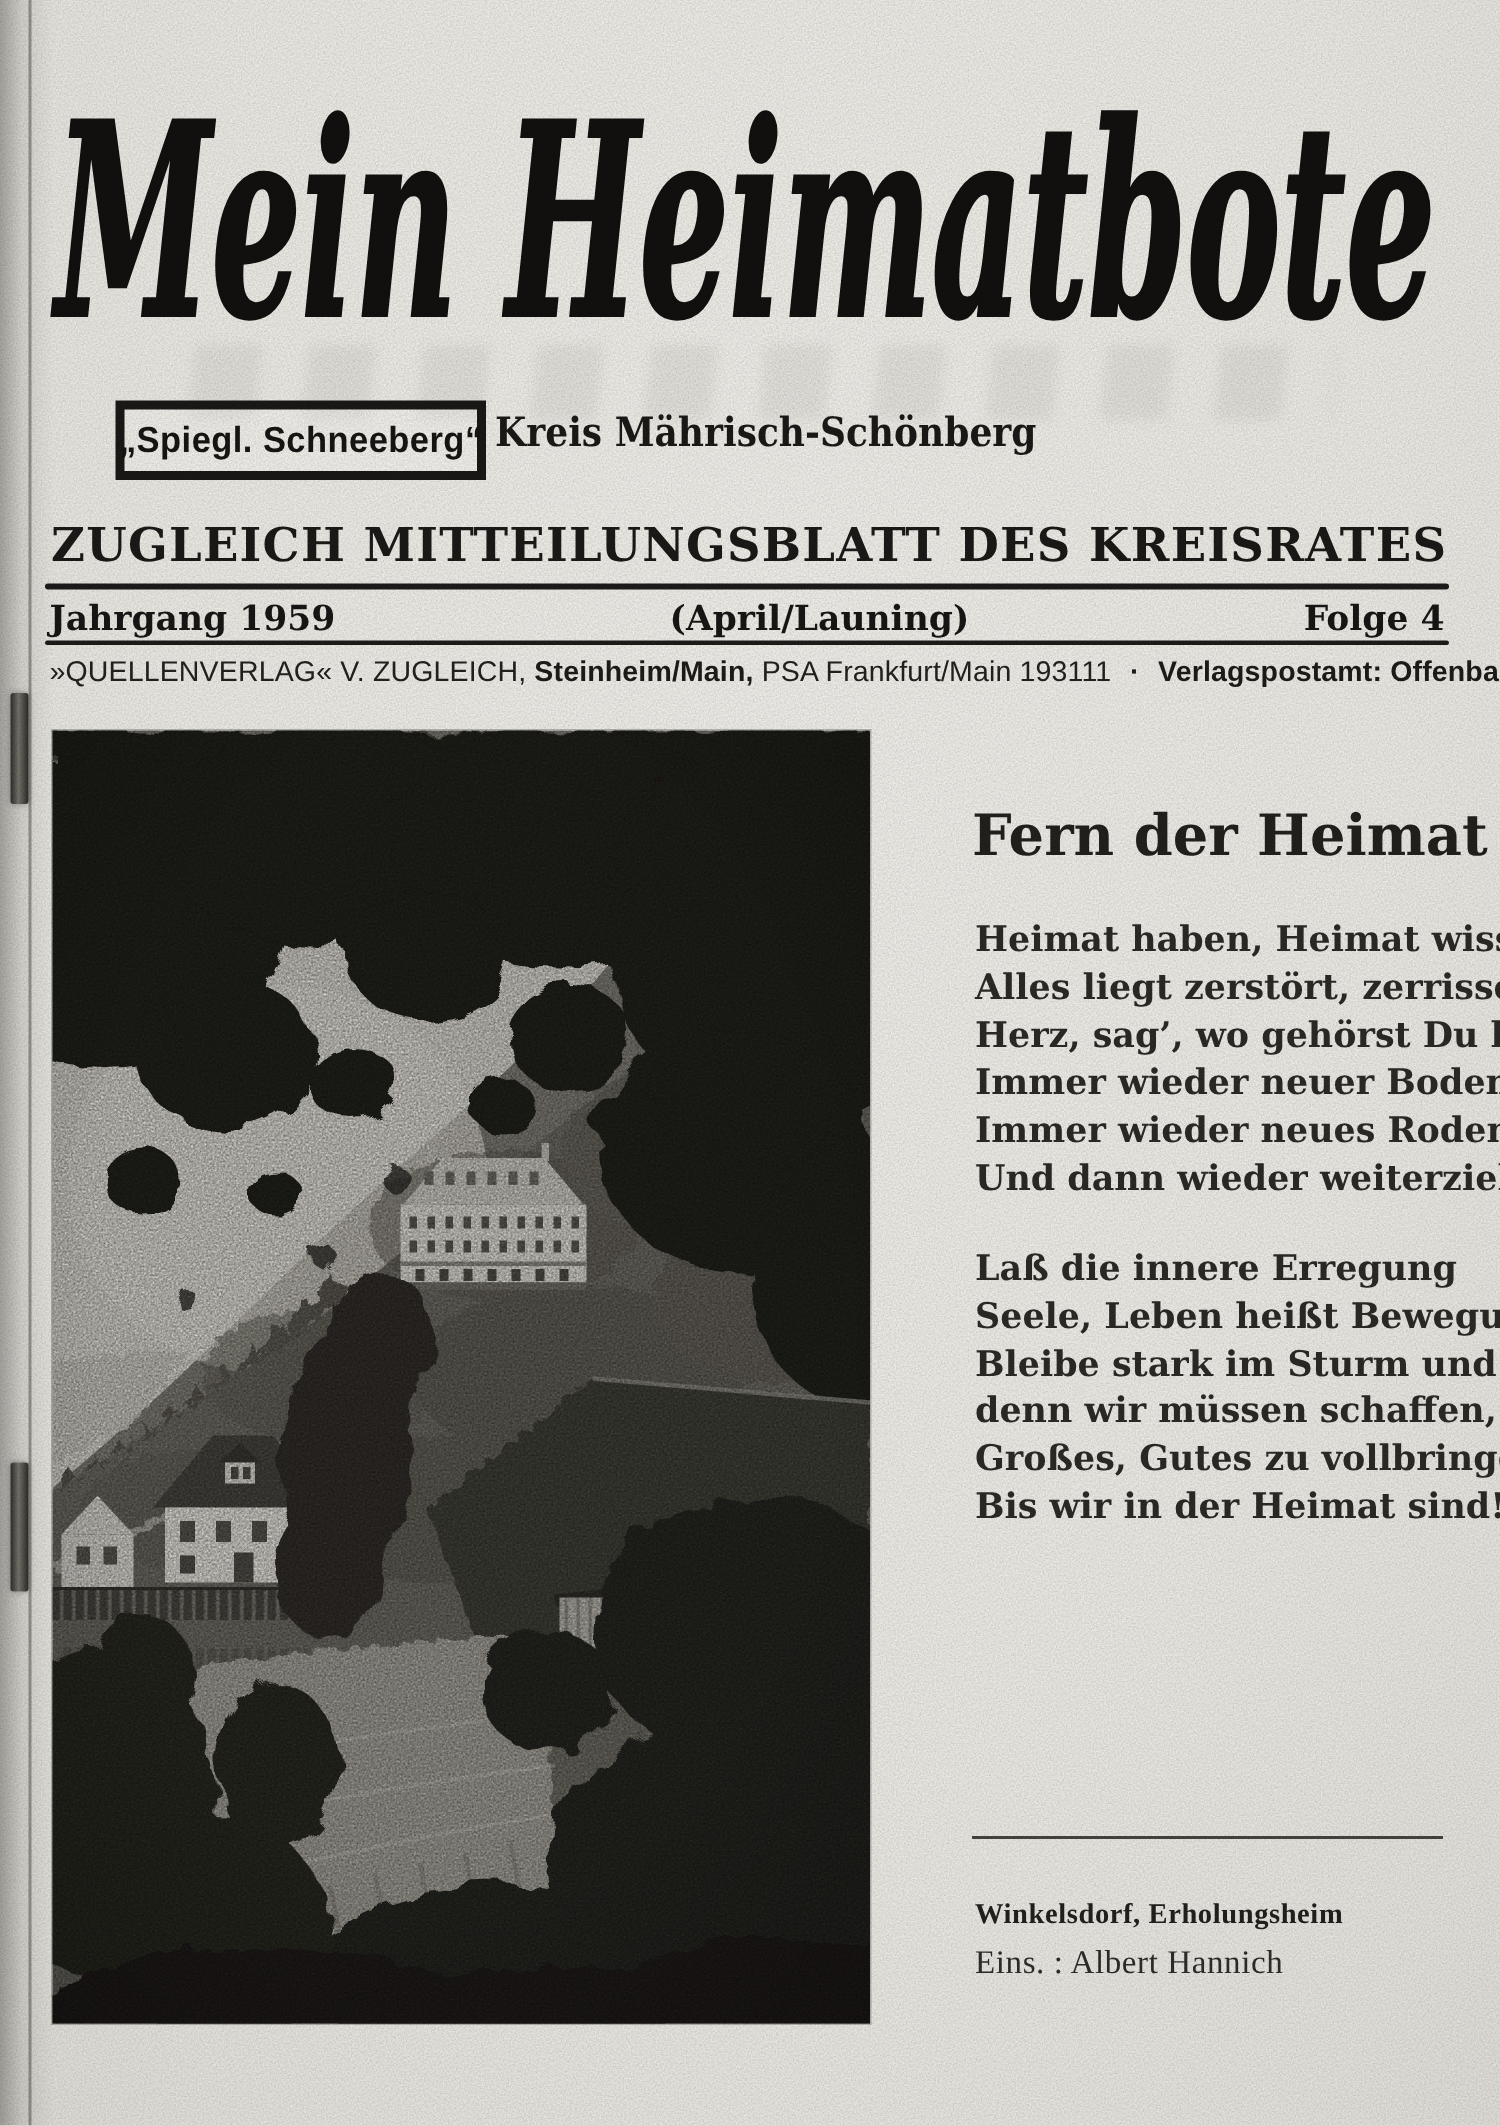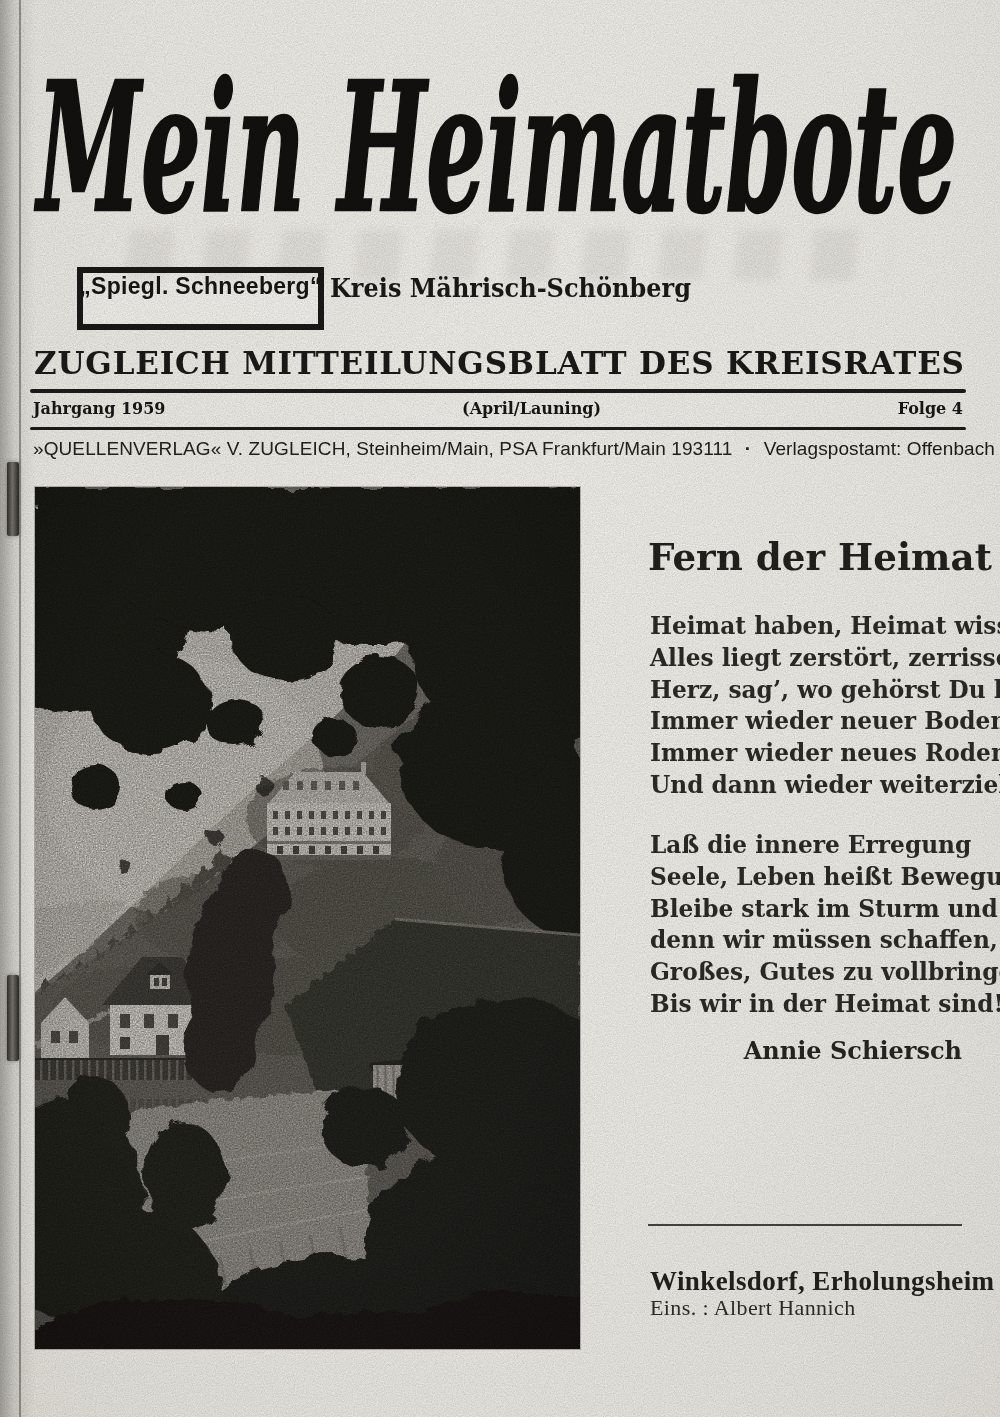--- a/index.html
+++ b/index.html
@@ -16,54 +16,54 @@
     background:linear-gradient(90deg,#2e2d2a,#75726b 45%,#2b2a27);box-shadow:0 0 4px rgba(0,0,0,.35);}
   .staple.s1{top:462px;height:74px;}
   .staple.s2{top:975px;height:86px;}
   .ghost{left:128px;top:230px;width:762px;height:50px;opacity:.55;filter:blur(4px);transform:skewX(-6deg);
     background:repeating-linear-gradient(90deg, rgba(118,115,108,.18) 0 44px, rgba(118,115,108,0) 44px 76px);}
 
   
   svg text{font-family:"DejaVu Serif", serif;}
 
   
-  .rbox{box-sizing:border-box;border:6px solid #1a1918;display:flex;justify-content:center;
-    height:63px;background:rgba(255,255,255,.18);}
+  .rbox{box-sizing:border-box;border:6px solid #1a1918;display:flex;align-items:center;justify-content:center;
+    height:53px;background:rgba(255,255,255,.18);}
   .rbox-label{font-family:"Liberation Sans", sans-serif;font-weight:bold;font-size:23px;color:#171614;
     letter-spacing:.3px;transform:scaleY(1.05);white-space:nowrap;}
   .box-left{left:77px;top:267px;width:247px;}
   .box-right{left:665px;top:269px;width:251px;}
   .center-label{left:330px;top:273px;width:330px;text-align:center;font-family:"DejaVu Serif", serif;
     font-weight:bold;font-size:24px;color:#1b1a18;transform:scaleY(1.12);white-space:nowrap;}
 
   .rule-a{left:30px;top:389px;width:936px;height:4px;background:#1d1c1a;border-radius:2px;}
   .rule-b{left:30px;top:427px;width:936px;height:3px;background:#1d1c1a;border-radius:2px;}
 
   .issue-row{left:33px;top:399px;width:930px;display:flex;justify-content:space-between;align-items:baseline;
-    font-family:"DejaVu Serif", serif;font-weight:bold;font-size:16px;color:#181716;}
+    font-family:"DejaVu Serif", serif;font-weight:bold;font-size:23px;color:#181716;}
   .imprint{left:33px;top:438px;width:932px;font-family:"Liberation Sans", sans-serif;font-size:19px;
     color:#23221f;white-space:nowrap;letter-spacing:.1px;}
-  .imprint b{font-weight:normal;color:#1d1c19;}
+  .imprint b{font-weight:bold;color:#1d1c19;}
   .imprint .sep{font-weight:bold;padding:0 7px;}
 
   
   .photo{left:35px;top:487px;width:545px;height:862px;outline:1px solid rgba(20,20,18,.25);}
 
   
   .poem-title{left:648px;top:534px;font-family:"DejaVu Serif", serif;font-weight:bold;font-size:38px;
     color:#22211d;white-space:nowrap;transform:scaleX(.98);transform-origin:left top;}
   .stanza{left:650px;font-family:"DejaVu Serif", serif;font-weight:bold;font-size:23.5px;line-height:31.8px;
     color:#2b2a26;white-space:nowrap;transform:scaleX(.99);transform-origin:left top;}
   .stanza.s-1{top:611px;}
   .stanza.s-2{top:830px;}
   .poem-author{left:650px;top:1036px;width:312px;text-align:right;font-family:"DejaVu Serif", serif;
     font-weight:bold;font-size:24px;color:#262521;}
   .caption-rule{left:648px;top:1224px;width:314px;height:2px;background:#46443f;}
   .caption-title{left:650px;top:1266px;font-family:"Liberation Serif", serif;font-weight:bold;
-    font-size:27px;color:#22211e;letter-spacing:.4px;}
+    font-size:19px;color:#22211e;letter-spacing:.4px;}
   .caption-credit{left:650px;top:1295px;font-family:"Liberation Serif", serif;font-size:22px;
     color:#2e2d29;letter-spacing:.4px;}
 
   .grain{left:0;top:0;width:1000px;height:1417px;pointer-events:none;}
 </style>
 </head>
 <body>
 
 <div class="page">
 
@@ -325,21 +325,20 @@
 
   <div class="abs stanza s-2">
     <div>Laß die innere Erregung</div>
     <div>Seele, Leben heißt Bewegung,</div>
     <div>Bleibe stark im Sturm und Wind,</div>
     <div>denn wir müssen schaffen, ringen,</div>
     <div>Großes, Gutes zu vollbringen,</div>
     <div>Bis wir in der Heimat sind!</div>
   </div>
 
-  <div class="abs poem-author">Annie Schiersch</div>
 
   <div class="abs caption-rule"></div>
   <div class="abs caption-title">Winkelsdorf, Erholungsheim</div>
   <div class="abs caption-credit">Eins. : Albert Hannich</div>
 
   <svg class="abs grain">
     <filter id="paperNoise">
       <feTurbulence type="fractalNoise" baseFrequency="0.9" numOctaves="2" seed="9"></feTurbulence>
       <feColorMatrix type="matrix" values="0 0 0 0 0  0 0 0 0 0  0 0 0 0 0  0.4 0.4 0.4 0 -0.45"></feColorMatrix>
     </filter>

